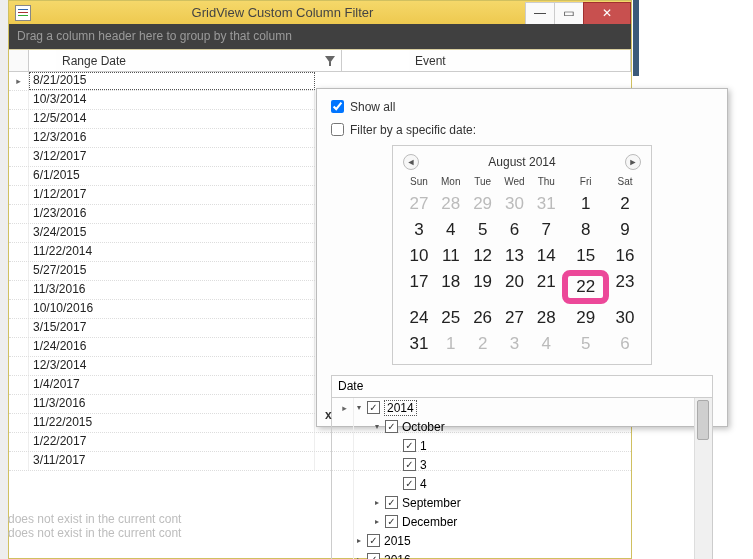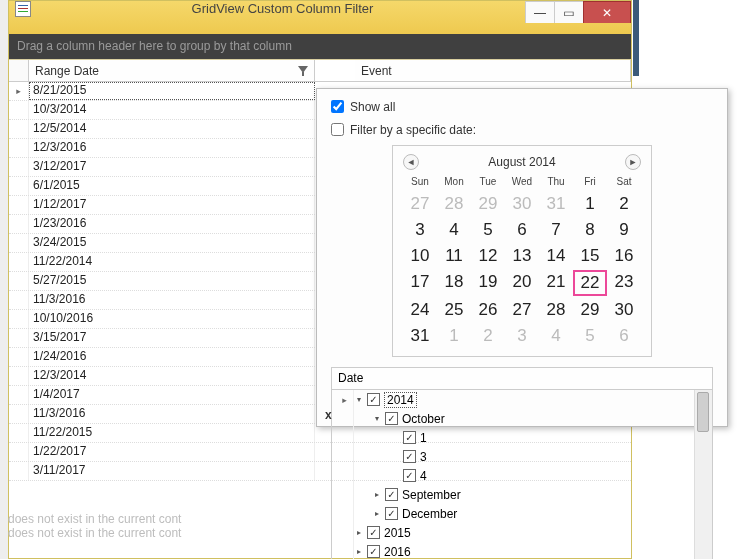--- a/index.html
+++ b/index.html
@@ -1,26 +1,26 @@
 <!DOCTYPE html>
 <html><head>
 <meta charset="utf-8">
 <style>
   * { box-sizing: border-box; font-family: "Segoe UI", Tahoma, sans-serif; font-size: 12px; }
   body { margin: 0; background: #fff; width: 753px; height: 559px; overflow: hidden; position: relative; }
   .window { position: absolute; left: 8px; top: 0; width: 624px; height: 559px; border: 1px solid #d0c060; background: #fff; }
-  .titlebar { height: 33px; background: linear-gradient(#f5d86a,#eec94f); display: flex; align-items: flex-start; padding: 0 0 0 6px; color: #555; }
+  .titlebar { height: 23px; background: linear-gradient(#f5d86a,#eec94f); display: flex; align-items: center; padding: 0 0 0 6px; color: #555; }
   .titlebar .wicon { width: 16px; height: 16px; background: #fff; border: 1px solid #888; margin-right: 8px; position: relative; }
   .titlebar .wicon::after { content: ""; position: absolute; left: 2px; top: 6px; width: 10px; height: 1px; background: #a33; box-shadow: 0 -3px 0 #36a, 0 3px 0 #3a3; }
   .titlebar .title { flex: 1; text-align: center; font-size: 13px; color: #444; }
   .winbtns { display: flex; }
   .winbtn { width: 30px; height: 22px; border: 1px solid #ccc; border-bottom: none; background: #fafafa; display: flex; align-items: center; justify-content: center; color: #333; margin-left: -1px; }
   .winbtn.close { background: #c8504f; color: #fff; width: 48px; border-color: #a03030; }
   .grouppanel { height: 26px; background: #404040; border-bottom: 1px solid #d9cfa0; padding: 5px 8px; color: #9a9a9a; font-style: normal; }
-  .gridhead { display: flex; height: 22px; border-bottom: 1px solid #ccc; background: #fff; }
+  .gridhead { display: flex; height: 22px; border-bottom: 1px solid #ccc; background: #fff; gap: 27px; }
   .colhdr { border-right: 1px solid #ccc; padding: 3px 6px; background: #fefefe; display: flex; align-items: center; justify-content: space-between; color: #333; }
   .col-indicator { width: 20px; border-right: 1px solid #ccc; background: #fafafa; }
   .col-range { width: 286px; }
   .col-event { flex: 1; margin-left: 40px; }
   .filtericon { width: 10px; height: 10px; position: relative; }
   .filtericon::before { content: ""; position: absolute; left: 0; top: 0; border-left: 5px solid transparent; border-right: 5px solid transparent; border-top: 7px solid #666; }
   .filtericon::after { content: ""; position: absolute; left: 4px; top: 6px; width: 2px; height: 4px; background: #666; }
   .gridbody { overflow: hidden; }
   .row { display: flex; height: 19px; border-bottom: 1px dotted #ddd; }
   .row .ind { width: 20px; border-right: 1px solid #eee; display: flex; align-items: center; justify-content: center; color: #666; font-size: 9px; }
@@ -32,21 +32,21 @@
   .chkrow { display: flex; align-items: center; margin-bottom: 4px; color: #333; }
   .chkrow input { margin-right: 6px; }
   .calendar { border: 1px solid #ccc; margin: 6px auto 10px auto; width: 260px; padding: 6px 10px 8px 10px; }
   .calhead { display: flex; align-items: center; justify-content: space-between; padding: 2px 0 6px 0; }
   .calnav { width: 16px; height: 16px; border: 1px solid #bbb; border-radius: 50%; display: flex; align-items: center; justify-content: center; font-size: 9px; color: #555; background: #f7f7f7; }
   .calmonth { font-size: 12px; color: #333; }
   .calgrid { display: grid; grid-template-columns: repeat(7, 1fr); text-align: center; row-gap: 2px; }
   .dow { color: #444; font-size: 10px; padding-bottom: 3px; }
   .day { font-size: 17px; padding: 2px 0; color: #222; }
   .day.other { color: #bbb; }
-  .day.today { border: 2px solid #ec4899; border-radius: 0; padding: 1px 0; }
+  .day.today { border: 6px solid #ec4899; border-radius: 8px; padding: 1px 8px; }
   .filtergrid { border: 1px solid #ccc; margin: 8px 4px 0 4px; height: 200px; position: relative; }
   .fghead { height: 22px; border-bottom: 1px solid #ccc; padding: 3px 6px; background: #fefefe; }
   .fgbody { display: flex; }
   .fgrows { flex: 1; }
   .fgscroll { width: 18px; background: #f0f0f0; border-left: 1px solid #ddd; position: relative; }
   .fgscroll .thumb { position: absolute; left: 2px; top: 2px; width: 12px; height: 40px; background: #cfcfcf; border: 1px solid #aaa; border-radius: 2px; }
   .treerow { display: flex; align-items: center; height: 19px; padding-left: 4px; }
   .treerow .indent { display: inline-block; }
   .expander { width: 10px; height: 10px; display: inline-flex; align-items: center; justify-content: center; font-size: 8px; color: #555; margin-right: 3px; }
   .tchk { width: 13px; height: 13px; border: 1px solid #666; margin-right: 4px; display: inline-flex; align-items: center; justify-content: center; font-size: 10px; color: #333; background: #fff; }

